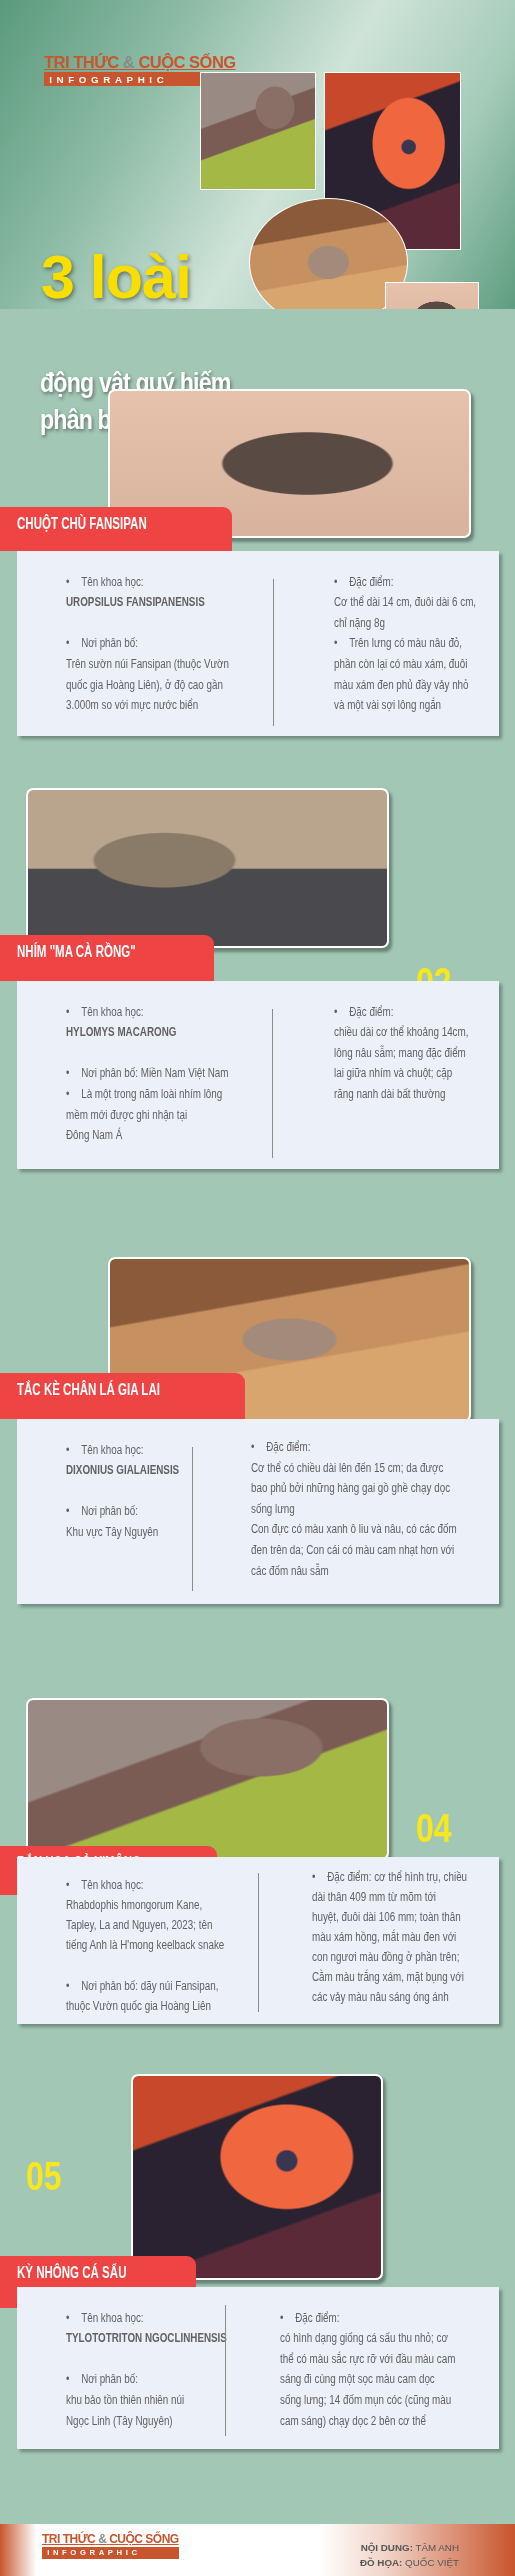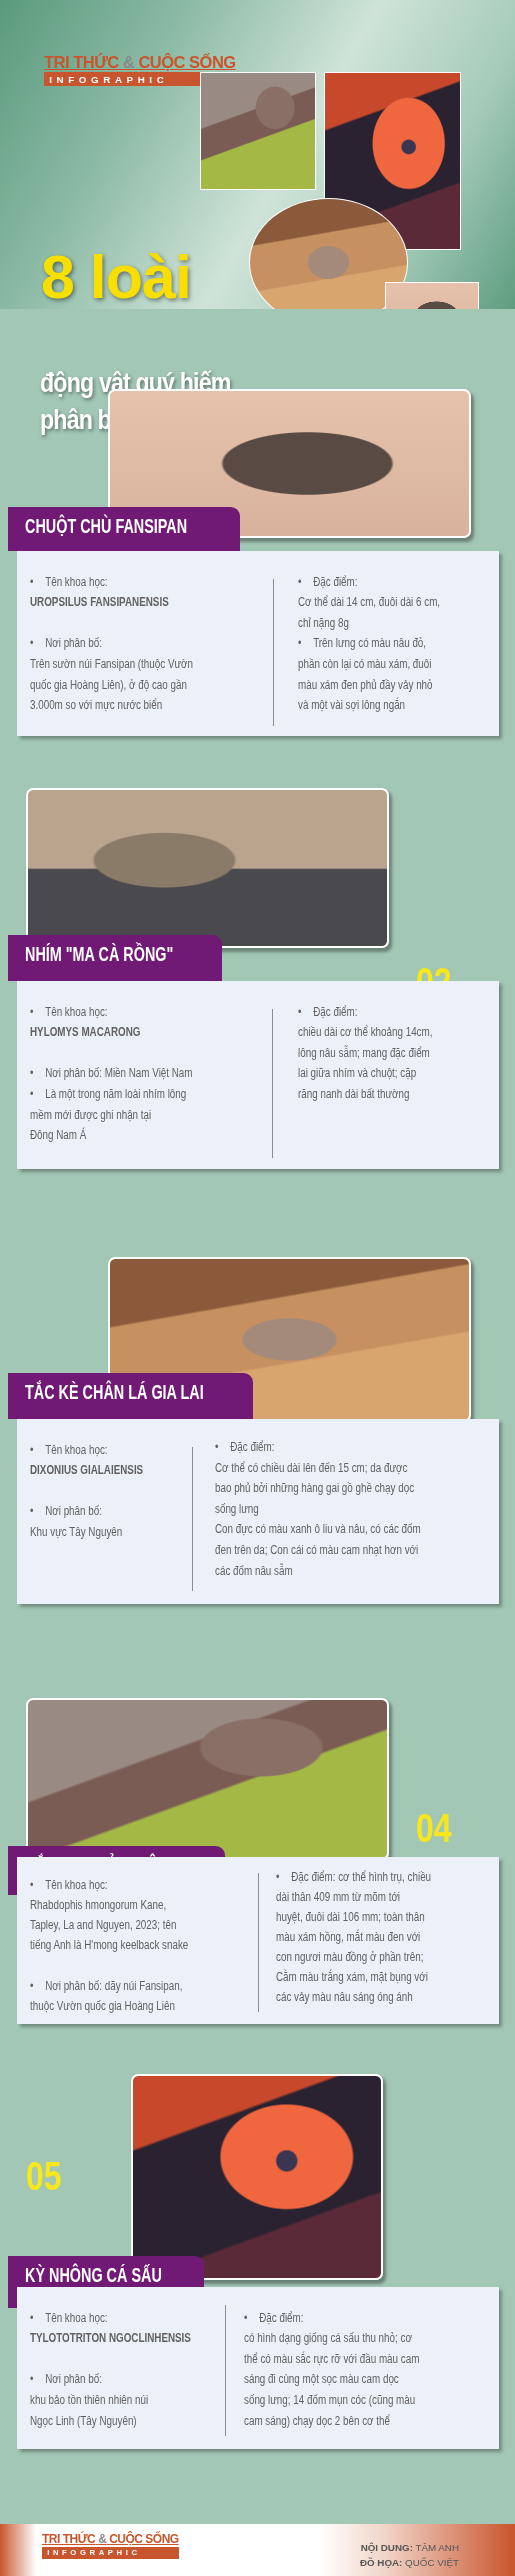--- a/index.html
+++ b/index.html
@@ -22,24 +22,24 @@
   .thumb { position: absolute; border: 1px solid #fff; overflow: hidden; }
   .ph-snake { background: radial-gradient(ellipse at 65% 30%, #8a6f66 0 18%, transparent 19%), linear-gradient(160deg, #9a8a84 0 35%, #7a5c55 36% 55%, #a3b845 56% 100%); }
   .ph-newt { background: radial-gradient(circle at 62% 42%, #3a3550 0 5%, transparent 6%), radial-gradient(ellipse at 62% 40%, #f0663e 0 30%, transparent 31%), linear-gradient(160deg, #c8482c 0 25%, #2a2230 26% 70%, #5a2a38 71%); }
   .ph-gecko { background: radial-gradient(ellipse at 50% 50%, #a48a7a 0 18%, transparent 19%), linear-gradient(170deg, #8a5a3a 0 30%, #c79060 31% 60%, #d9a56f 61%); }
   .ph-shrew { background: radial-gradient(ellipse at 55% 50%, #5a4a44 0 30%, transparent 31%), linear-gradient(180deg, #e6c2ad, #d8b29c); }
   .ph-hylomys { background: radial-gradient(ellipse at 38% 45%, #8a7a68 0 22%, transparent 23%), linear-gradient(180deg, #b9a48e 0 50%, #4a4a4e 51% 100%); }
 
   
   .photo { position: absolute; border: 2.6px solid #fff; border-radius: 7.2px; overflow: hidden; box-shadow: 2.1px 3.1px 3.1px rgba(0,0,0,.35); }
   .num { position: absolute; color: #f8e71c; font-family: "Liberation Sans", sans-serif; font-weight: bold; font-size: 40px; line-height: 1; transform: scaleX(.8); transform-origin: left; }
-  .title-bar { position: absolute; left: 8px; background: #701a75; border-top-right-radius: 9.3px; color: #fff; font-weight: bold; font-size: 20px; line-height: 1; padding: 9.3px 10.3px 0 17px; white-space: nowrap; }
+  .title-bar { position: absolute; left: 0; background: #ef4444; border-top-right-radius: 9.3px; color: #fff; font-weight: bold; font-size: 16px; line-height: 1; padding: 9.3px 10.3px 0 17px; white-space: nowrap; }
   .title-bar span { display: inline-block; transform: scaleX(.72); transform-origin: left; }
   .card { position: absolute; left: 16.5px; width: 482px; background: #ecf0f9; box-shadow: 2.6px 3.1px 3.1px rgba(0,0,0,.3); color: #616161; font-size: 12px; line-height: 20.6px; }
-  .card .col { position: absolute; top: 0; }
+  .card .col { position: absolute; top: 0; margin-left: 36px; }
   .card .divider { position: absolute; width: 0.5px; background: #8c8c8c; }
   .card p { white-space: nowrap; transform: scaleX(.82); transform-origin: left; }
   .card .b { display: inline-block; width: 18.5px; }
   .card .sci { font-weight: bold; text-transform: uppercase; }
   .card .gap { height: 20.6px; }
 
   
   .footer { position: absolute; left: 0; top: 2524px; width: 515px; height: 55px;
     background: linear-gradient(90deg, #c8552d 0%, #fff 7%, #fff 62%, #f1d3c7 75%, #c8552d 100%); }
   .footer .logo { left: 42px; top: 9.3px; }
@@ -58,21 +58,21 @@
     </div>
     <div class="tagbar">INFOGRAPHIC</div>
   </div>
 
   <div class="thumb ph-snake" style="left:200px;top:72px;width:116px;height:118px;"></div>
   <div class="thumb ph-newt" style="left:324px;top:72px;width:137px;height:178px;"></div>
 
   <div class="thumb ph-gecko" style="left:249px;top:198px;width:159px;height:129px;border-radius:50%;"></div>
   <div class="thumb ph-shrew" style="left:385px;top:282px;width:94px;height:67px;"></div>
 
-  <h1 class="hero-title">8 loài</h1>
+  <h1 class="hero-title">3 loài</h1>
 </header>
 <div class="hero-sub" style="top:370px;">động vật quý hiếm</div>
 <div class="hero-sub" style="top:407px;">phân bố ở Việt Nam</div>
 
 <section>
   <div class="photo ph-shrew" style="left:108px;top:389px;width:363px;height:149px;"></div>
   <div class="num" style="left:26px;top:523px;">01</div>
   <div class="title-bar" style="top:507px;width:232px;height:44px;"><span>CHUỘT CHÙ FANSIPAN</span></div>
   <div class="card" style="top:551px;height:185px;">
     <div class="col" style="left:13px;top:20.6px;">

